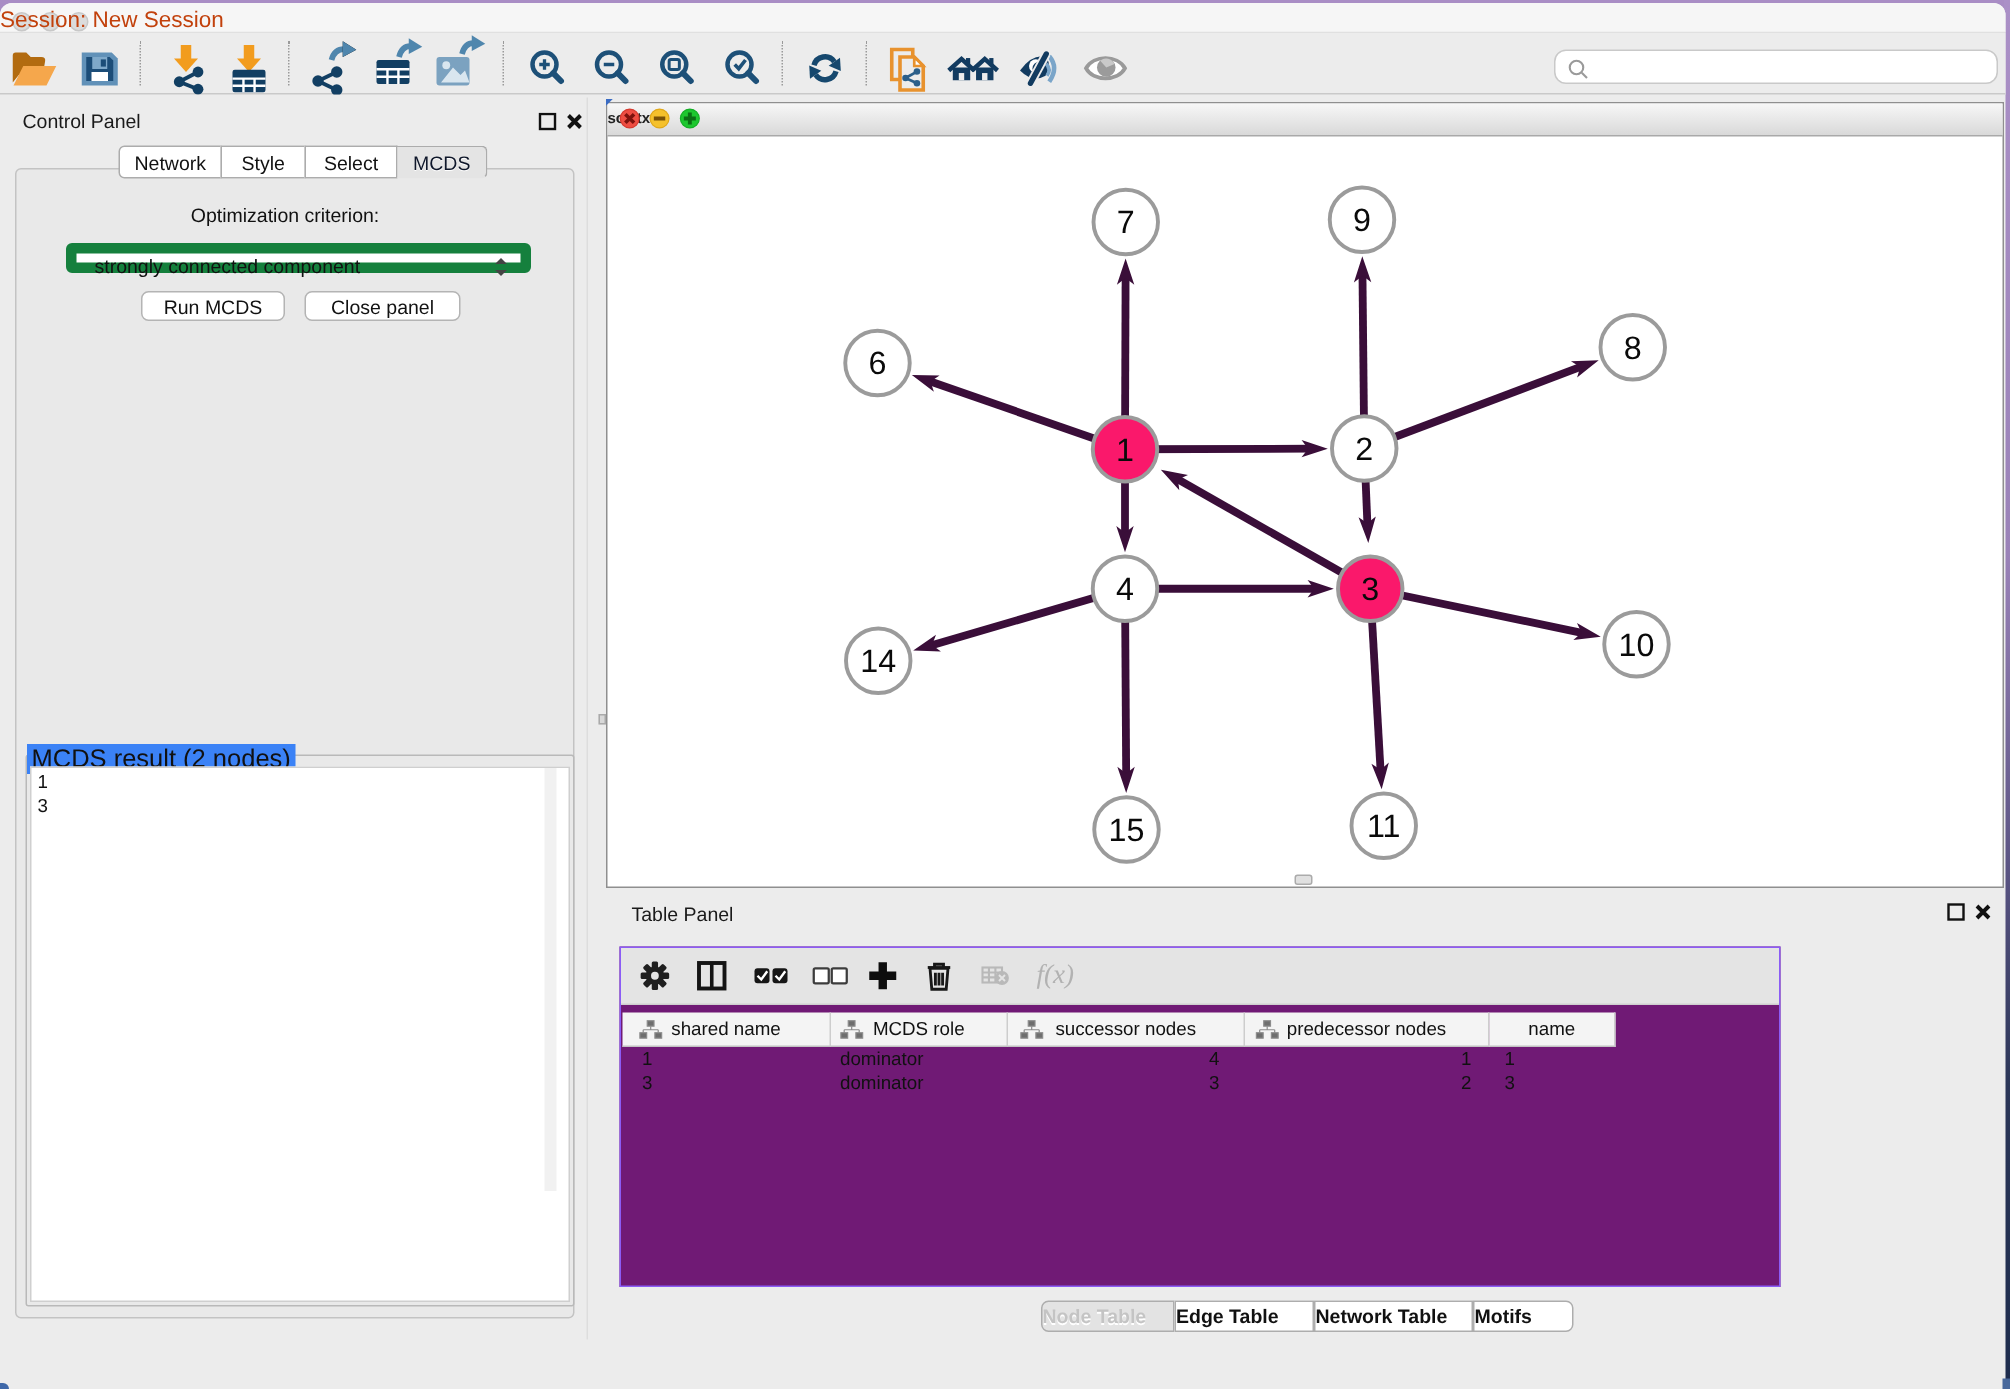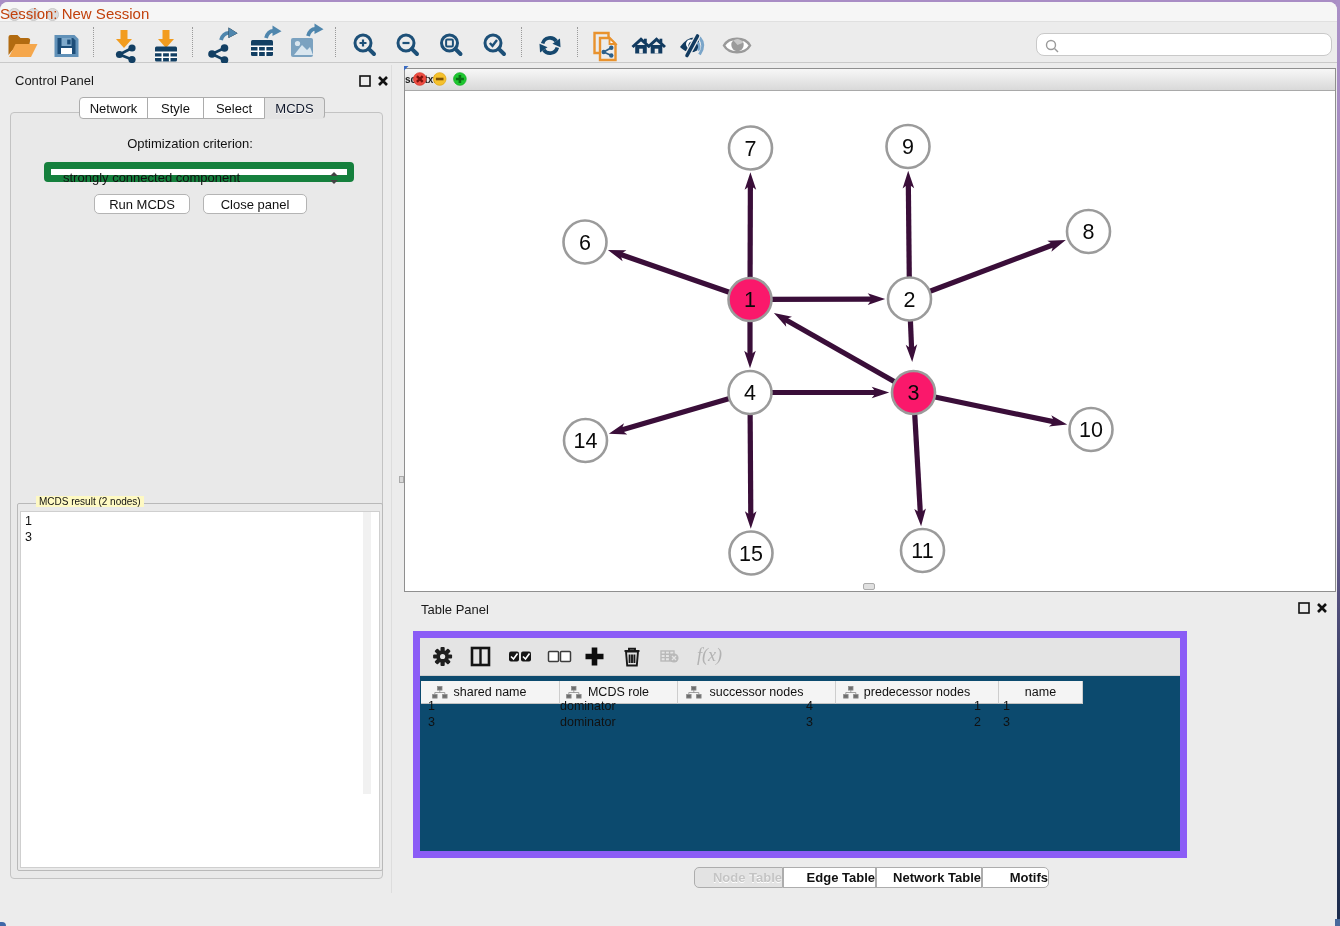--- a/index.html
+++ b/index.html
@@ -10,30 +10,30 @@
 #title{position:absolute;top:3px;left:0;width:100%;text-align:left;font-size:15px;color:#c2410c}
 #toolbar{position:absolute;left:0;top:20px;width:100%;height:41px;background:#ececec;border-bottom:1px solid #c9c9c9}
 .vsep{position:absolute;top:5px;height:30px;width:0;border-left:1px dotted #9a9a9a}
 #search{position:absolute;left:1036px;top:11px;width:296px;height:23px;background:#fff;border:1px solid #c9c9c9;border-radius:8px}
 #ctrlhead{position:absolute;left:15px;top:71px;font-size:13px;color:#1a1a1a}
 .panebox{position:absolute;border:1px solid #c3c3c3;border-radius:4px;background:#e9e9e9}
 .tab{position:absolute;top:95px;height:22px;border:1px solid #acacac;background:#fff;font-size:13px;color:#111;text-align:center;line-height:21px}
 .btn{position:absolute;background:#fff;border:1px solid #b4b4b4;border-radius:5px;font-size:13px;color:#111;text-align:center}
 #combo{position:absolute;left:44px;top:160px;width:310px;height:20px;background:#fff;border:7px solid #15803d;border-radius:4px;font-size:13px;color:#111;line-height:18px;padding-left:12px}
 #fieldset{position:absolute;left:17px;top:501px;width:366px;height:368px;border:1px solid #b9b9b9;border-radius:2px}
-#fslabel{position:absolute;left:18px;top:-8px;background:#fef9c3;padding:0 3px;font-size:10px;color:#111}
+#fslabel{position:absolute;left:0;top:-8px;background:#3b82f6;padding:0 3px;font-size:17px;color:#111}
 #fswhite{position:absolute;left:2px;top:7px;width:360px;height:357px;background:#fff;border:1px solid #cfcfcf;font-size:12.5px;color:#111;line-height:15.5px;padding:2px 0 0 4px}
 #netwin{position:absolute;left:404px;top:66px;width:932px;height:524px;border:1px solid #8f8f8f;background:#fff}
 #nettitle{position:absolute;left:0;top:0;width:100%;height:22px;background:linear-gradient(#f7f7f7,#d9d9d9);border-bottom:1px solid #a9a9a9;font-size:10px;font-weight:bold;color:#222;line-height:22px}
 #tphead{position:absolute;left:421px;top:600px;font-size:13px;color:#1a1a1a}
-#tablebox{position:absolute;left:413px;top:629px;width:774px;height:227px;border:7px solid #8b5cf6;background:#0c4a6e}
+#tablebox{position:absolute;left:413px;top:629px;width:774px;height:227px;border:1px solid #8b5cf6;background:#701a75}
 #tabletb{position:absolute;left:0;top:0;width:100%;height:38px;background:#e4e4e4;border-bottom:1px solid #cfcfcf}
 .hdr{position:absolute;top:0;height:23px;background:#f4f4f4;border-right:1px solid #cdcdcd;border-bottom:1px solid #c2c2c2;font-size:12.5px;color:#111;text-align:center;line-height:22px}
 .cell{position:absolute;font-size:12.5px;color:#111;height:16px;line-height:16px}
-.btab{position:absolute;top:865px;height:21px;border:1px solid #adadad;background:#fff;font-size:13px;font-weight:bold;color:#111;text-align:right;line-height:20px}
+.btab{position:absolute;top:865px;height:21px;border:1px solid #adadad;background:#fff;font-size:13px;font-weight:bold;color:#111;text-align:left;line-height:20px}
 #statusbar{position:absolute;left:0;top:891px;width:1337px;height:33px;background:#ececec;border-top:1px solid #c6c6c6}
 </style></head><body>
 <div style="position:absolute;right:0;top:0;width:4px;height:926px;background:linear-gradient(#ab90c7 0%,#9a82b8 40%,#5c5585 62%,#2b3658 78%,#1d2c4d 100%)"></div>
 <div id="win">
 <div id="titlebar">
   <div class="tl" style="left:8px"></div>
       <div class="tl" style="left:27px"></div>
       <div class="tl" style="left:46px"></div>
   <div id="title">Session: New Session</div>
 </div>

